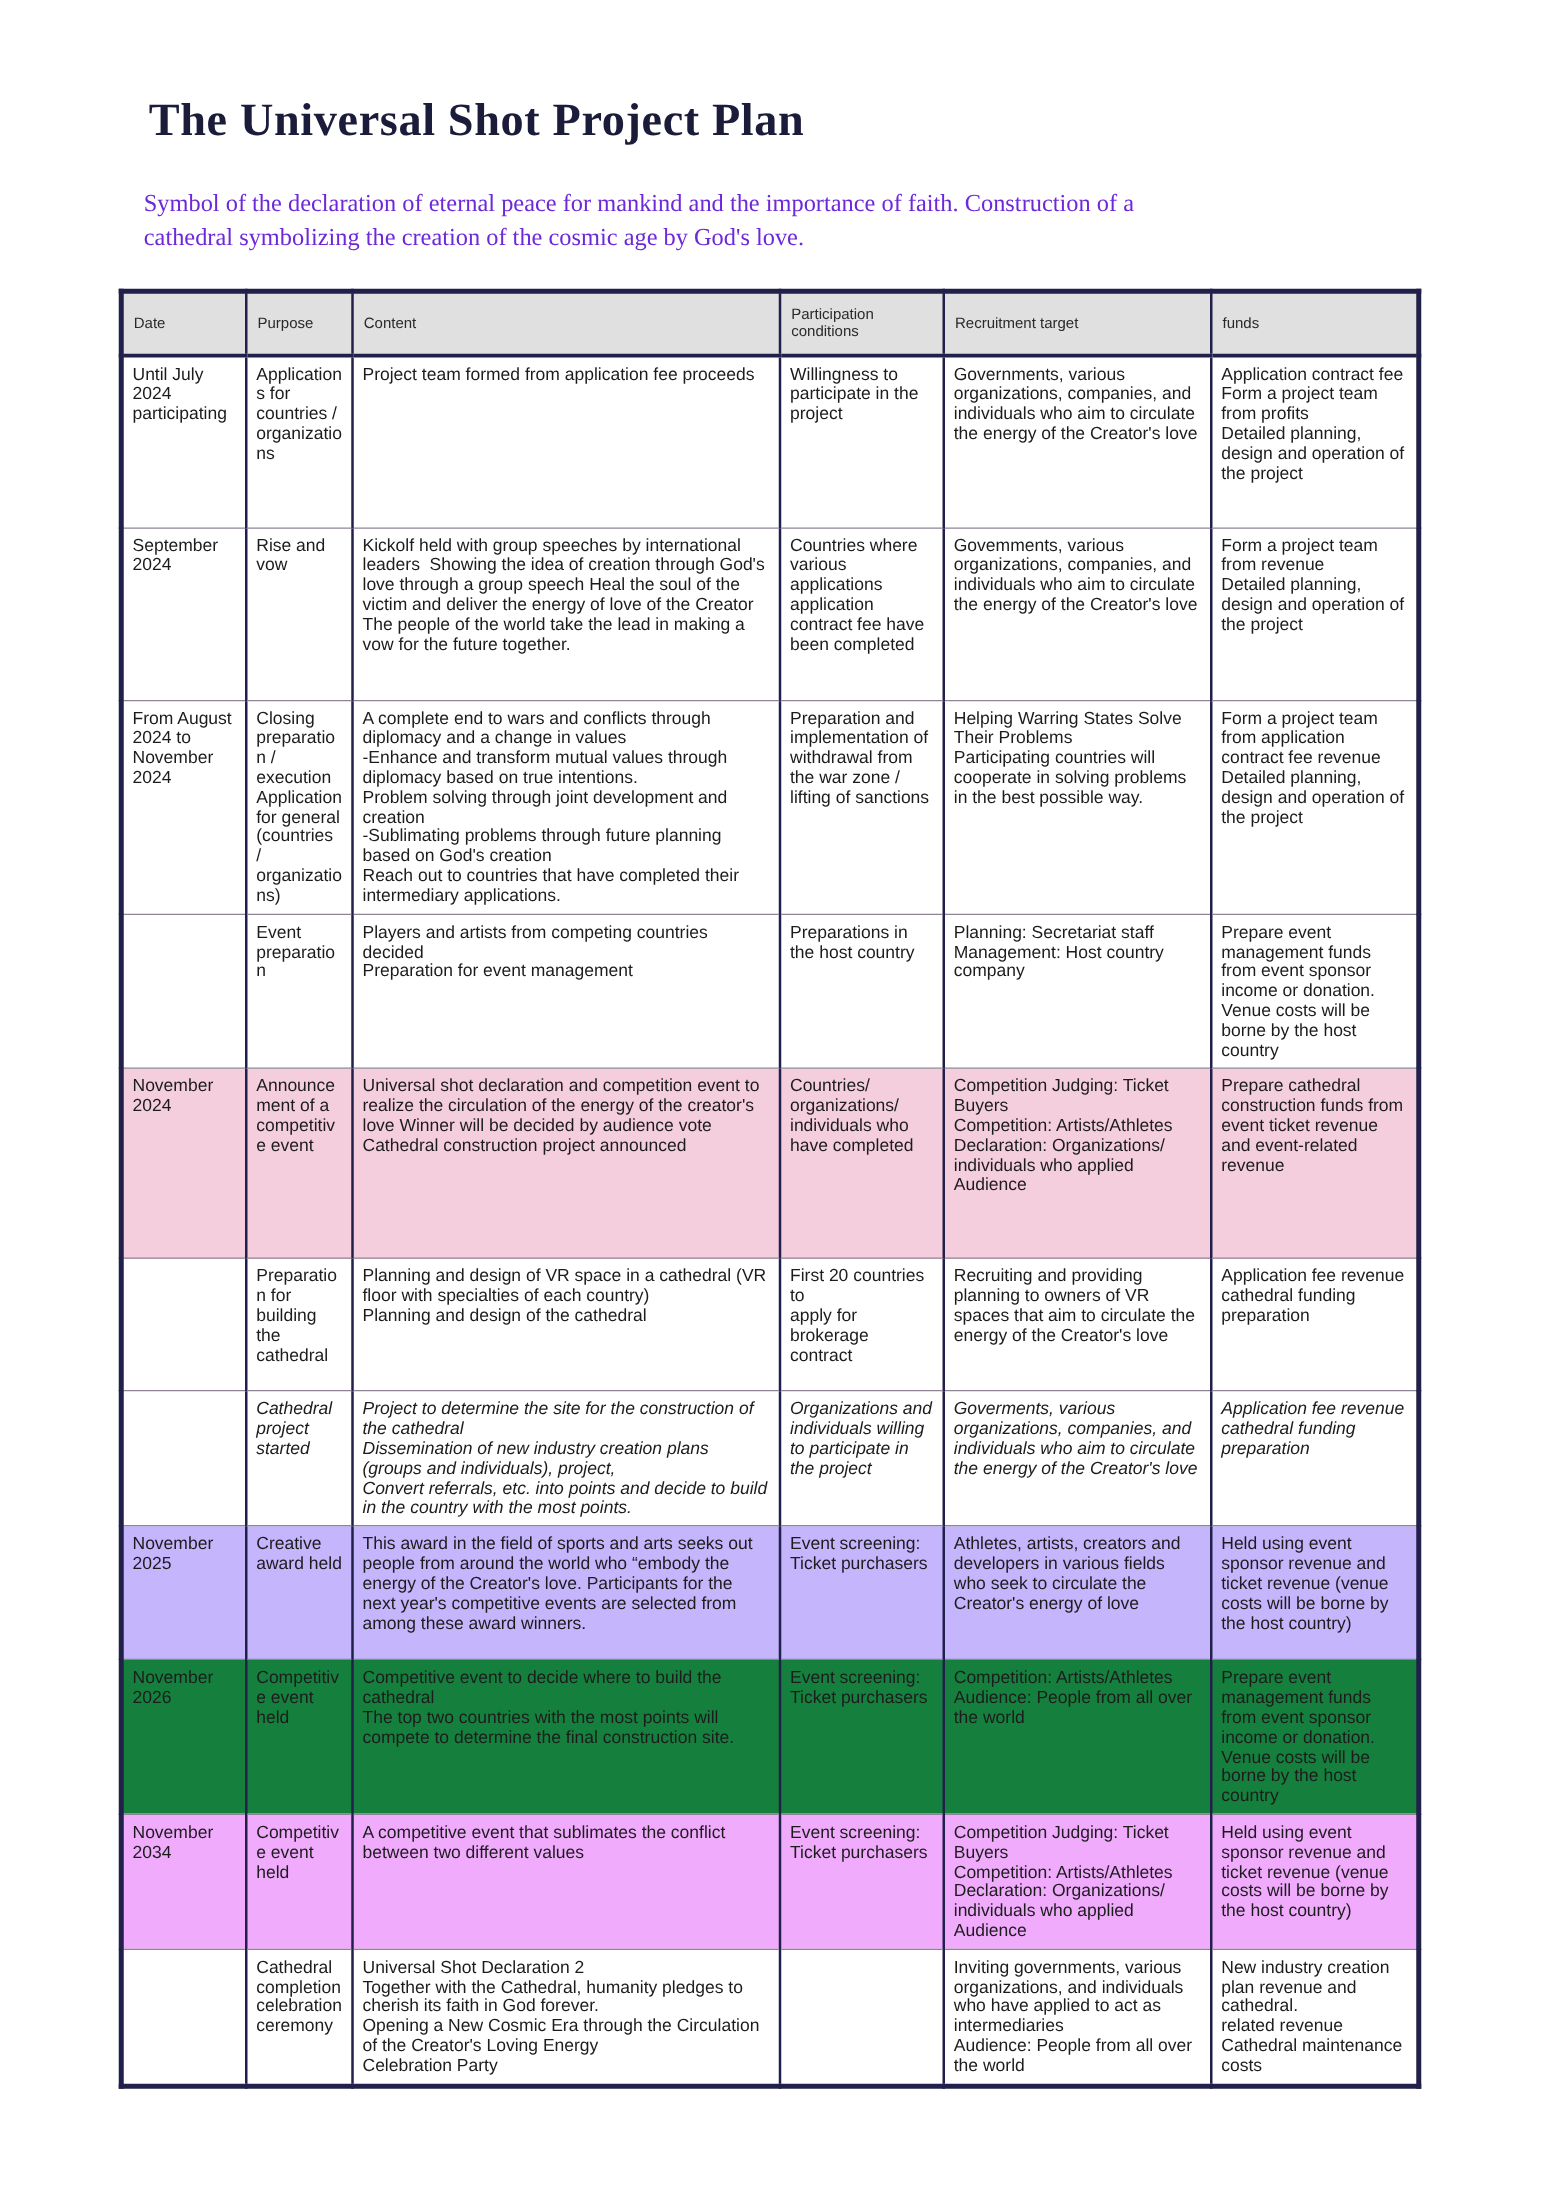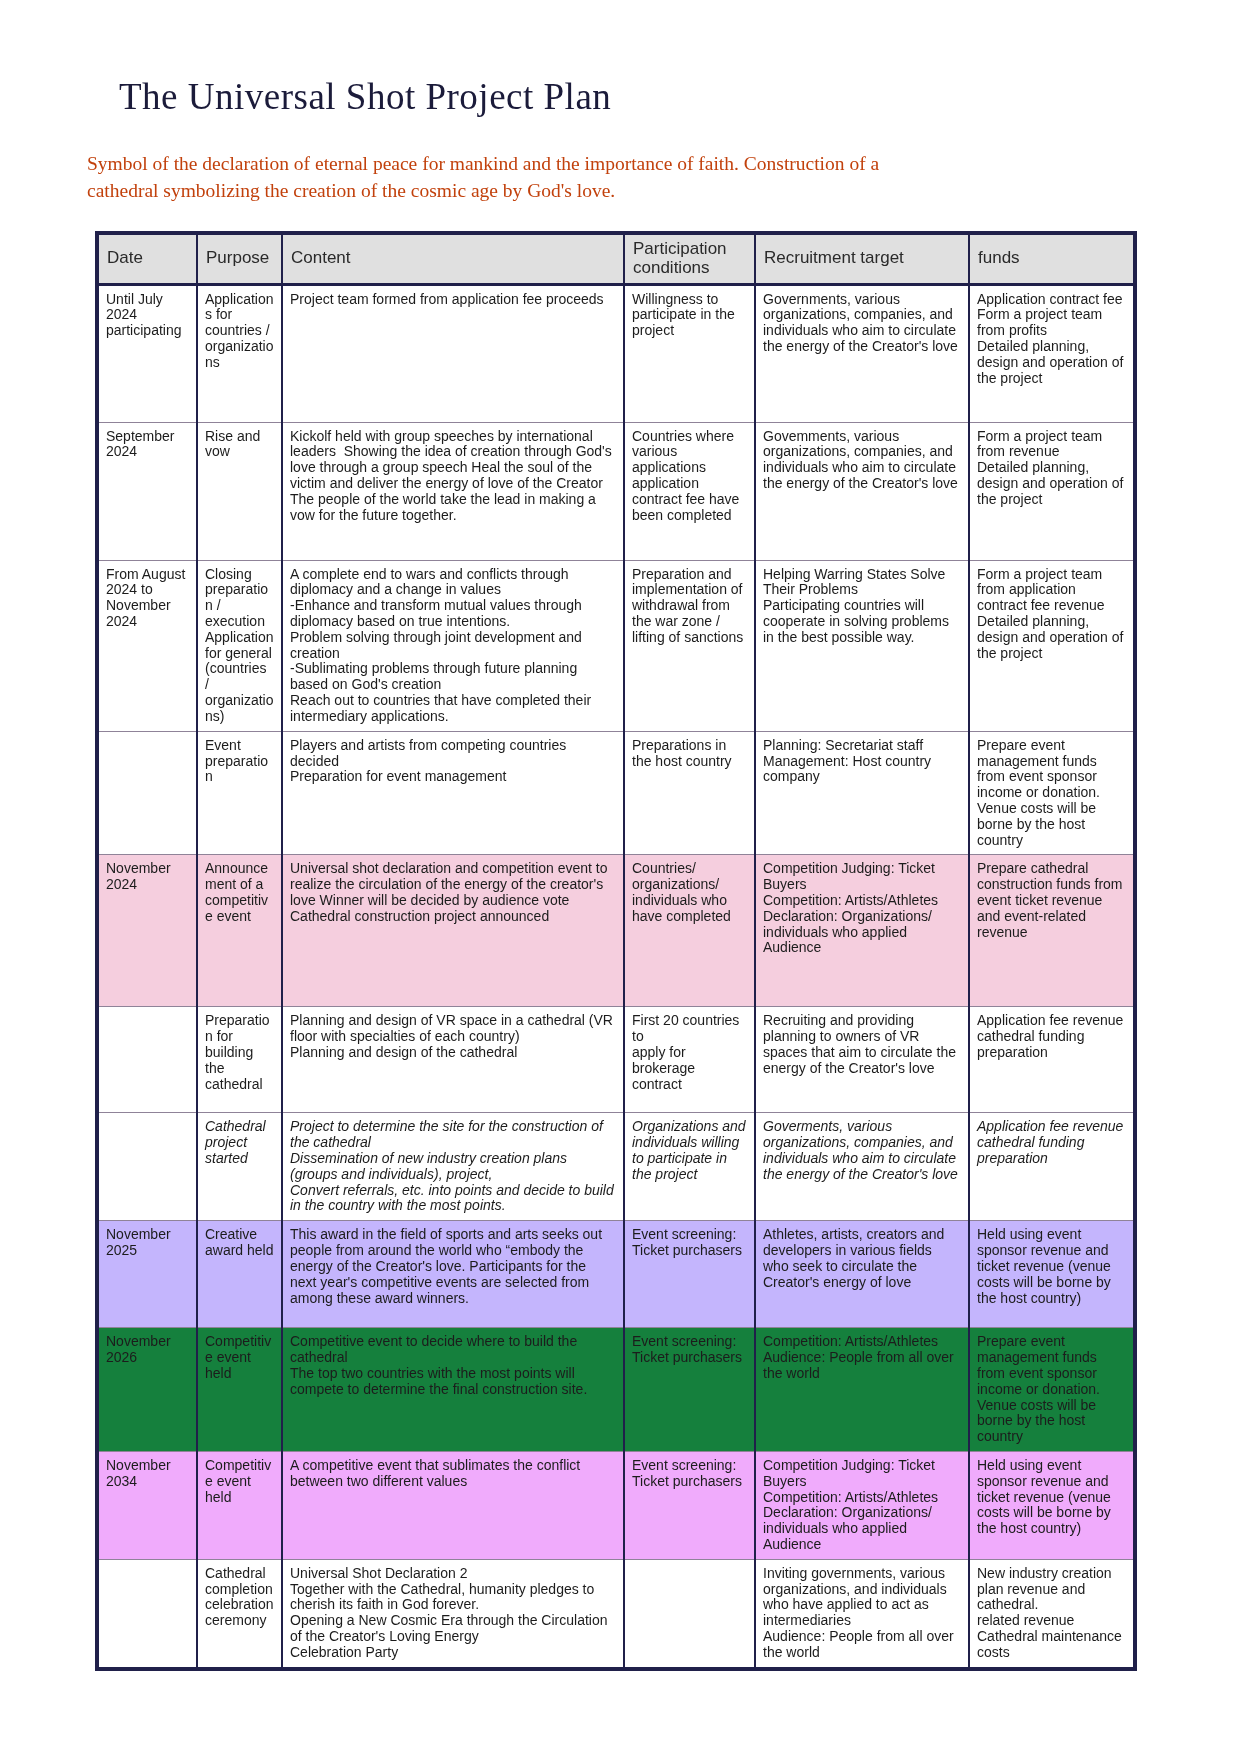--- a/index.html
+++ b/index.html
@@ -11,47 +11,47 @@
     width: 1241px;
     height: 1754px;
     position: relative;
     font-family: "Liberation Sans", sans-serif;
     color: #1c1c1c;
   }
   .page-title {
     margin: 0;
     padding: 75px 0 0 119px;
     font-family: "Liberation Serif", serif;
-    font-weight: normal;
+    font-weight: bold;
     font-size: 37px;
     color: #1b1b3a;
     letter-spacing: 0.5px;
   }
   .page-subtitle {
     margin: 0;
-    padding: 32px 0 0 87px;
+    padding: 32px 0 0 115px;
     width: 860px;
     font-family: "Liberation Serif", serif;
     font-size: 19.5px;
     line-height: 1.4;
-    color: #c2410c;
+    color: #6d28d9;
   }
   table.plan {
     border-collapse: collapse;
     table-layout: fixed;
     width: 1038px;
     margin: 26px 0 0 95px;
     border: 4px solid #20204a;
   }
   table.plan th {
     background: #e0e0e0;
     font-weight: normal;
     text-align: left;
     vertical-align: middle;
-    font-size: 17px;
+    font-size: 12px;
     color: #2a2a2a;
     padding: 4px 8px;
     border-left: 2px solid #20204a;
     border-right: 2px solid #20204a;
     border-bottom: 3px solid #20204a;
     height: 40px;
     line-height: 1.1;
   }
   table.plan td {
     vertical-align: top;

